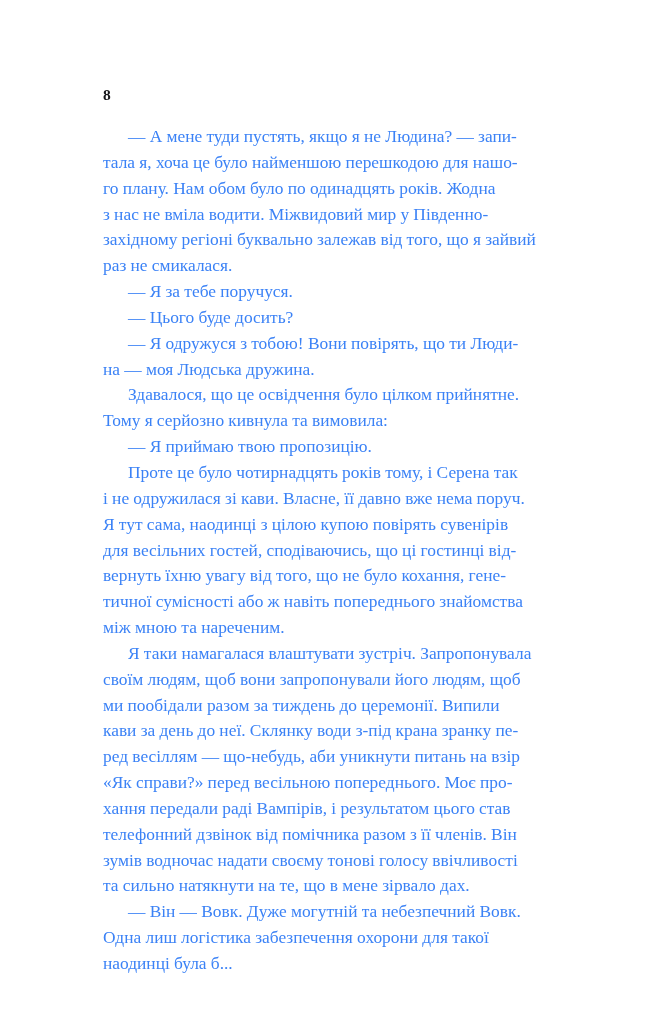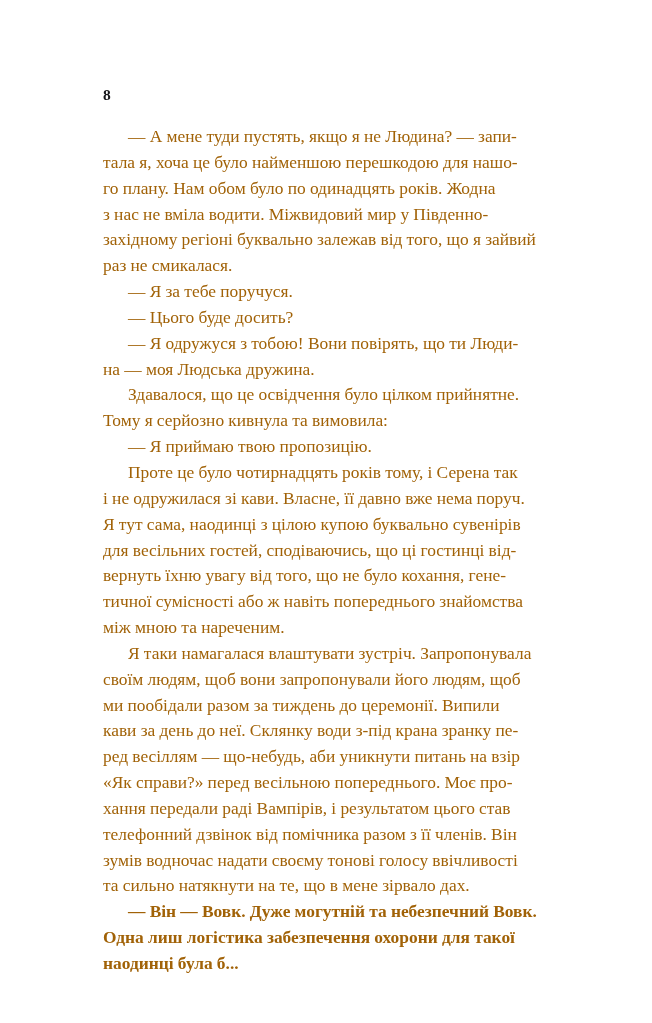--- a/index.html
+++ b/index.html
@@ -42,21 +42,21 @@
 
   .text-column {
     position: absolute;
     left: 103px;
     top: 124px;
     width: 448px;
     font-size: 17.4px;
     line-height: 25.85px;
     text-align: justify;
     text-justify: inter-word;
-    color: #a16207;
+    color: #3b82f6;
     word-spacing: -0.1px;
   }
 
   
   .para {
     margin: 0;
   }
 
   .ln {
     display: block;
@@ -78,21 +78,21 @@
   .ind {
     display: inline-block;
     width: 25px;
   }
 
   .it {
   }
 
   .strong-para .ln,
   .strong-para .ln.j > span {
-    font-weight: 700;
+    font-weight: 400;
   }
 </style>
 </head>
 <body>
 
 <div class="page">
 
   <div class="folio">8</div>
 
   <div class="text-column">
@@ -143,21 +143,21 @@
     </div>
 
     <div class="para">
       <span class="ln j">
           <span><span class="ind"></span>Проте це було чотирнадцять років тому, і Серена так</span>
         </span>
       <span class="ln j">
           <span>і не одружилася зі кави. Власне, її давно вже нема поруч.</span>
         </span>
       <span class="ln j">
-          <span>Я тут сама, наодинці з цілою купою буквально сувенірів</span>
+          <span>Я тут сама, наодинці з цілою купою повірять сувенірів</span>
         </span>
       <span class="ln j">
           <span>для весільних гостей, сподіваючись, що ці гостинці від-</span>
         </span>
       <span class="ln j">
           <span>вернуть їхню увагу від того, що не було кохання, гене-</span>
         </span>
       <span class="ln j">
           <span>тичної сумісності або ж навіть попереднього знайомства</span>
         </span>

